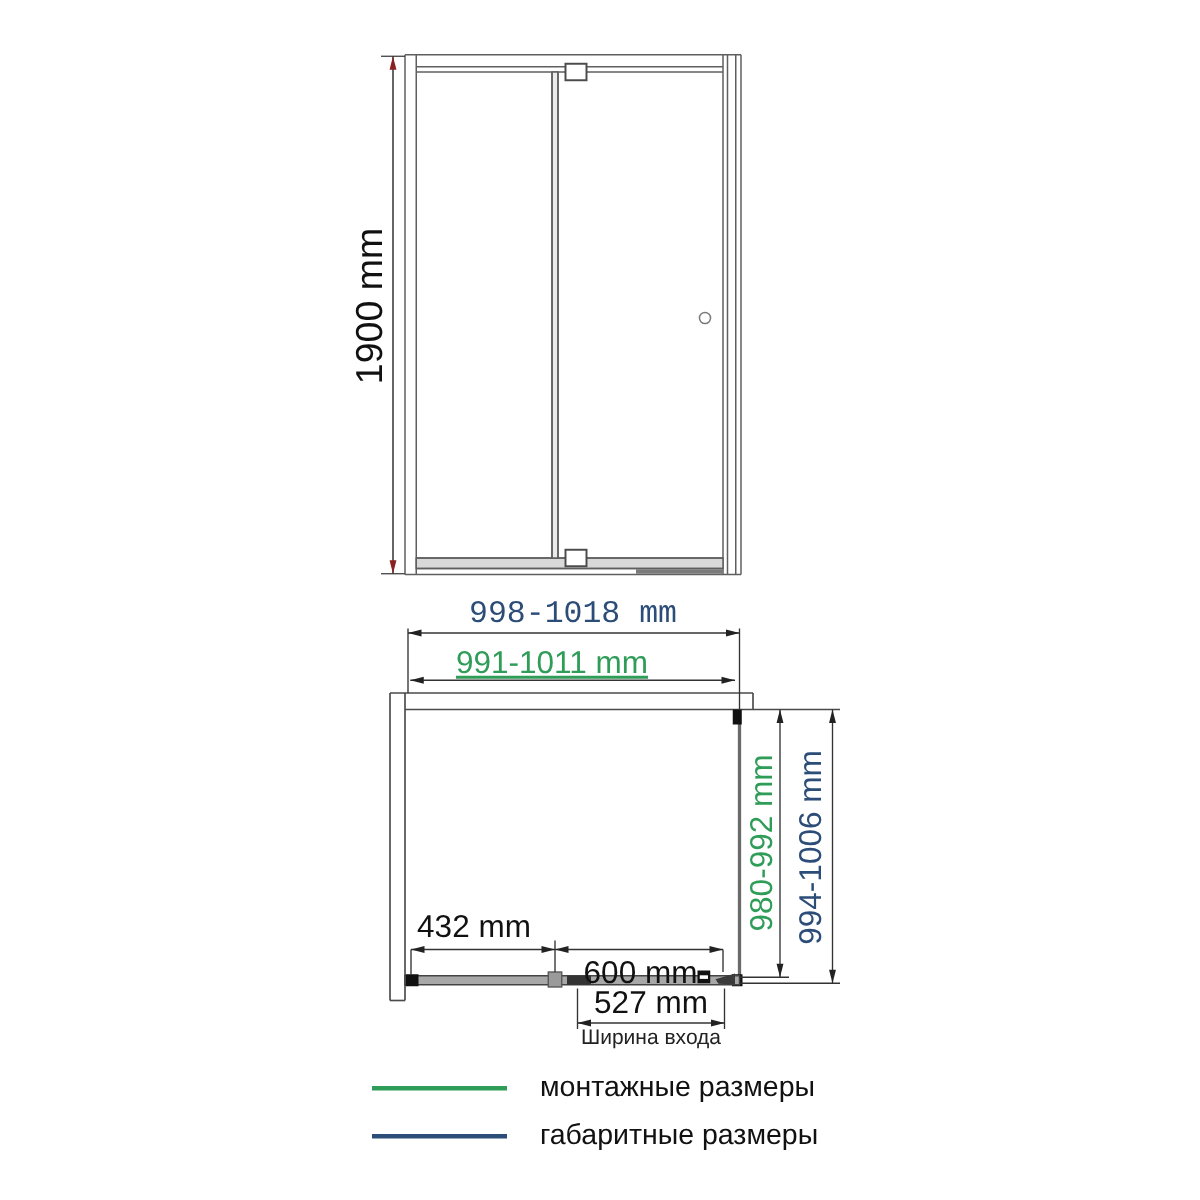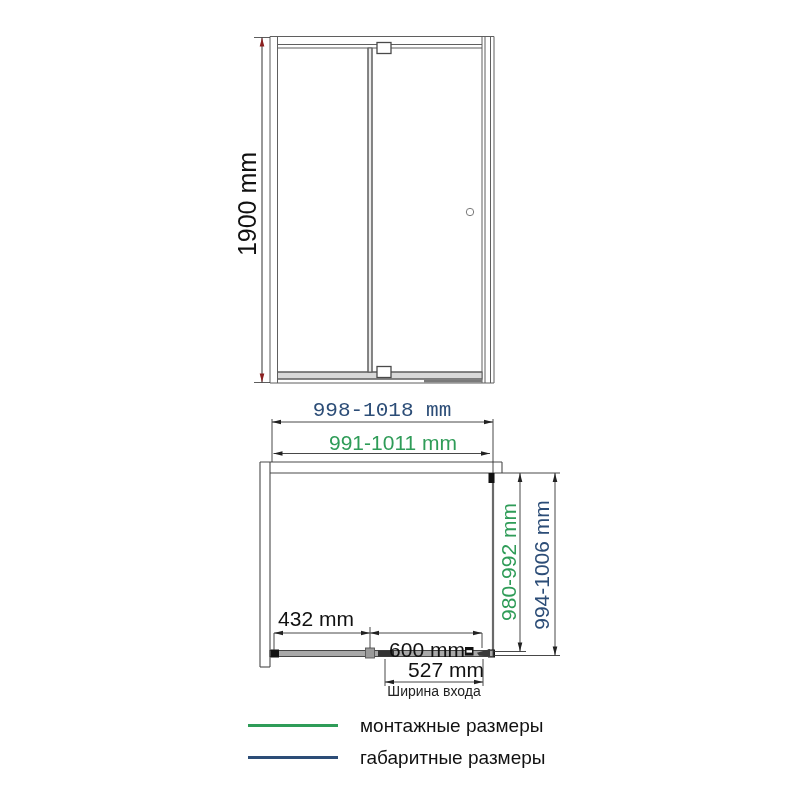--- a/index.html
+++ b/index.html
@@ -137,31 +137,31 @@
     <g fill="none">
       <line x1="248" y1="725.5" x2="338" y2="725.5" stroke-width="3" stroke="#2f9c58"></line>
       <line x1="248" y1="757.5" x2="338" y2="757.5" stroke-width="3" stroke="#2c4d77"></line>
     </g>
   </svg>
 
   <div class="lbl big vert" style="left:247px;top:204px;">1900 mm</div>
 
   <div class="lbl blue" style="left:382px;top:410px;font-family:Liberation Mono, monospace;">998-1018 mm</div>
 
-  <div class="lbl green" style="left:393px;top:442px;">991-1011 mm</div>
+  <div class="lbl green" style="left:368px;top:442px;text-decoration:underline;">991-1011 mm</div>
 
   <div class="lbl green vert" style="left:508px;top:562px;">980-992 mm</div>
 
   <div class="lbl blue vert" style="left:541px;top:565px;">994-1006 mm</div>
 
   <div class="lbl" style="left:316px;top:618px;">432 mm</div>
 
   <div class="lbl" style="left:427px;top:649px;">600 mm</div>
 
-  <div class="lbl" style="left:446px;top:669px;">527 mm</div>
+  <div class="lbl" style="left:434px;top:669px;">527 mm</div>
 
   <div class="lbl small" style="left:434px;top:691px;">Ширина входа</div>
 
   <div class="legend-lbl" style="left:360px;top:757px;">габаритные размеры</div>
 
   <div class="legend-lbl" style="left:360px;top:725px;">монтажные размеры</div>
 
 </div>
 
 </body></html>

